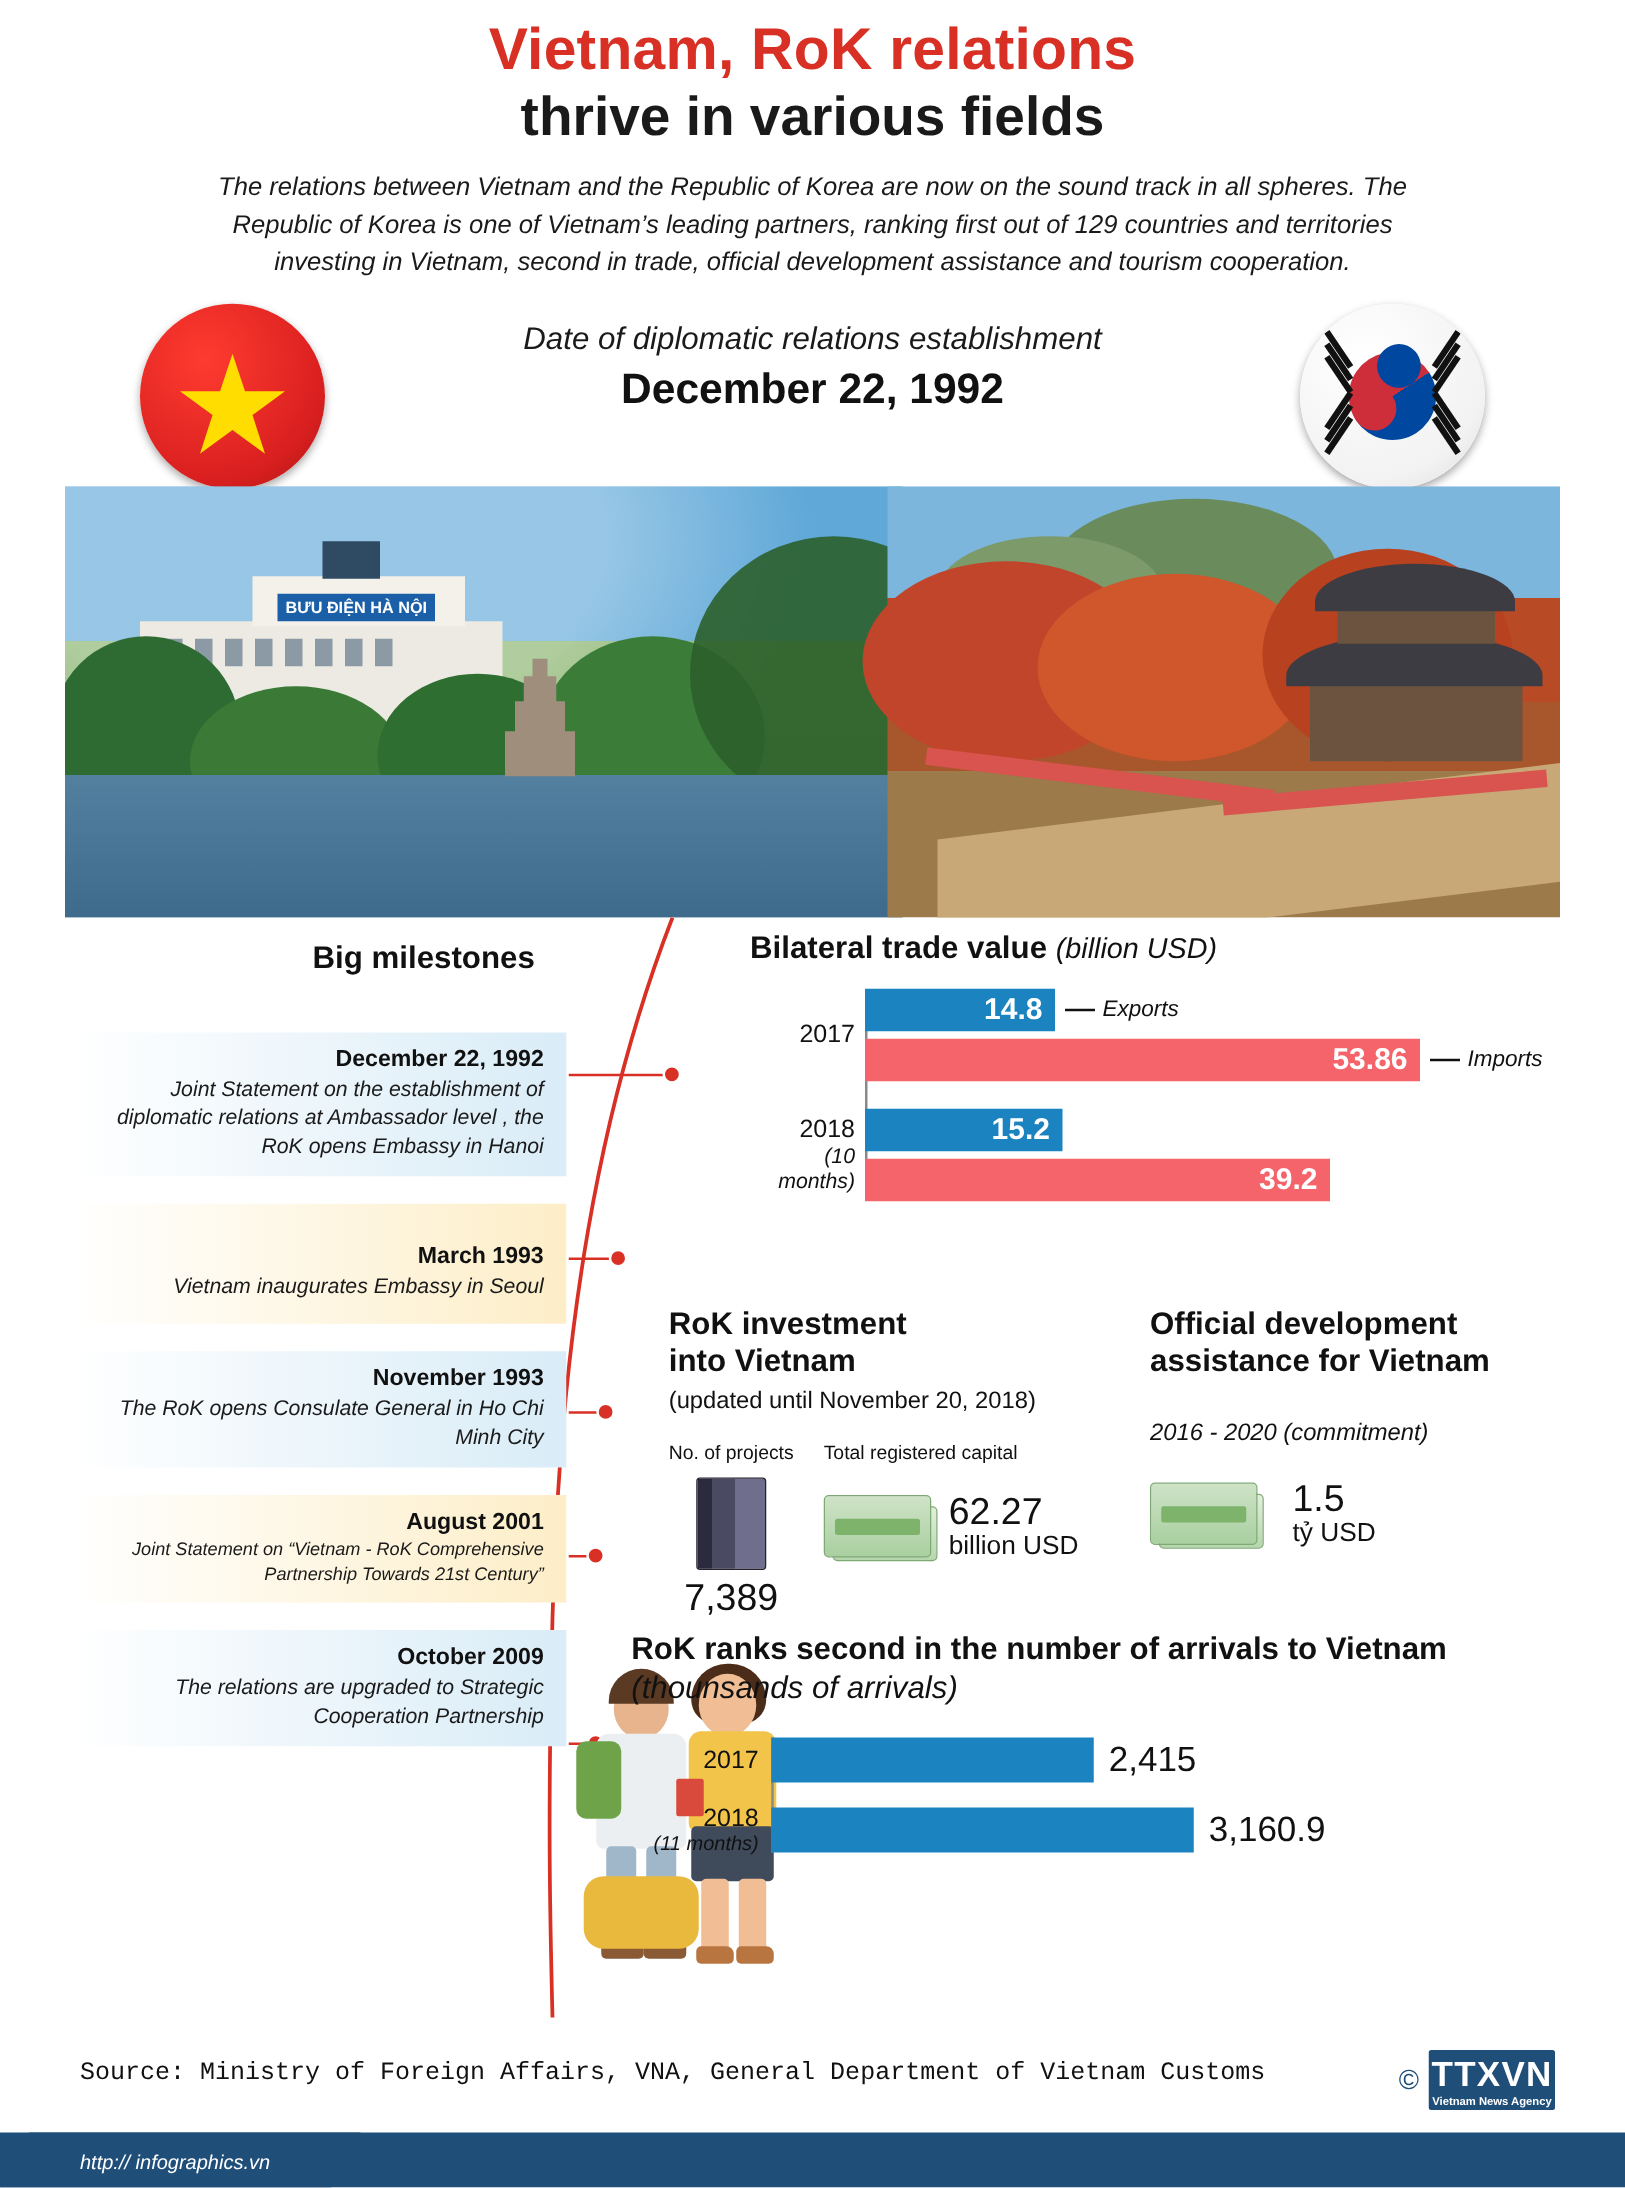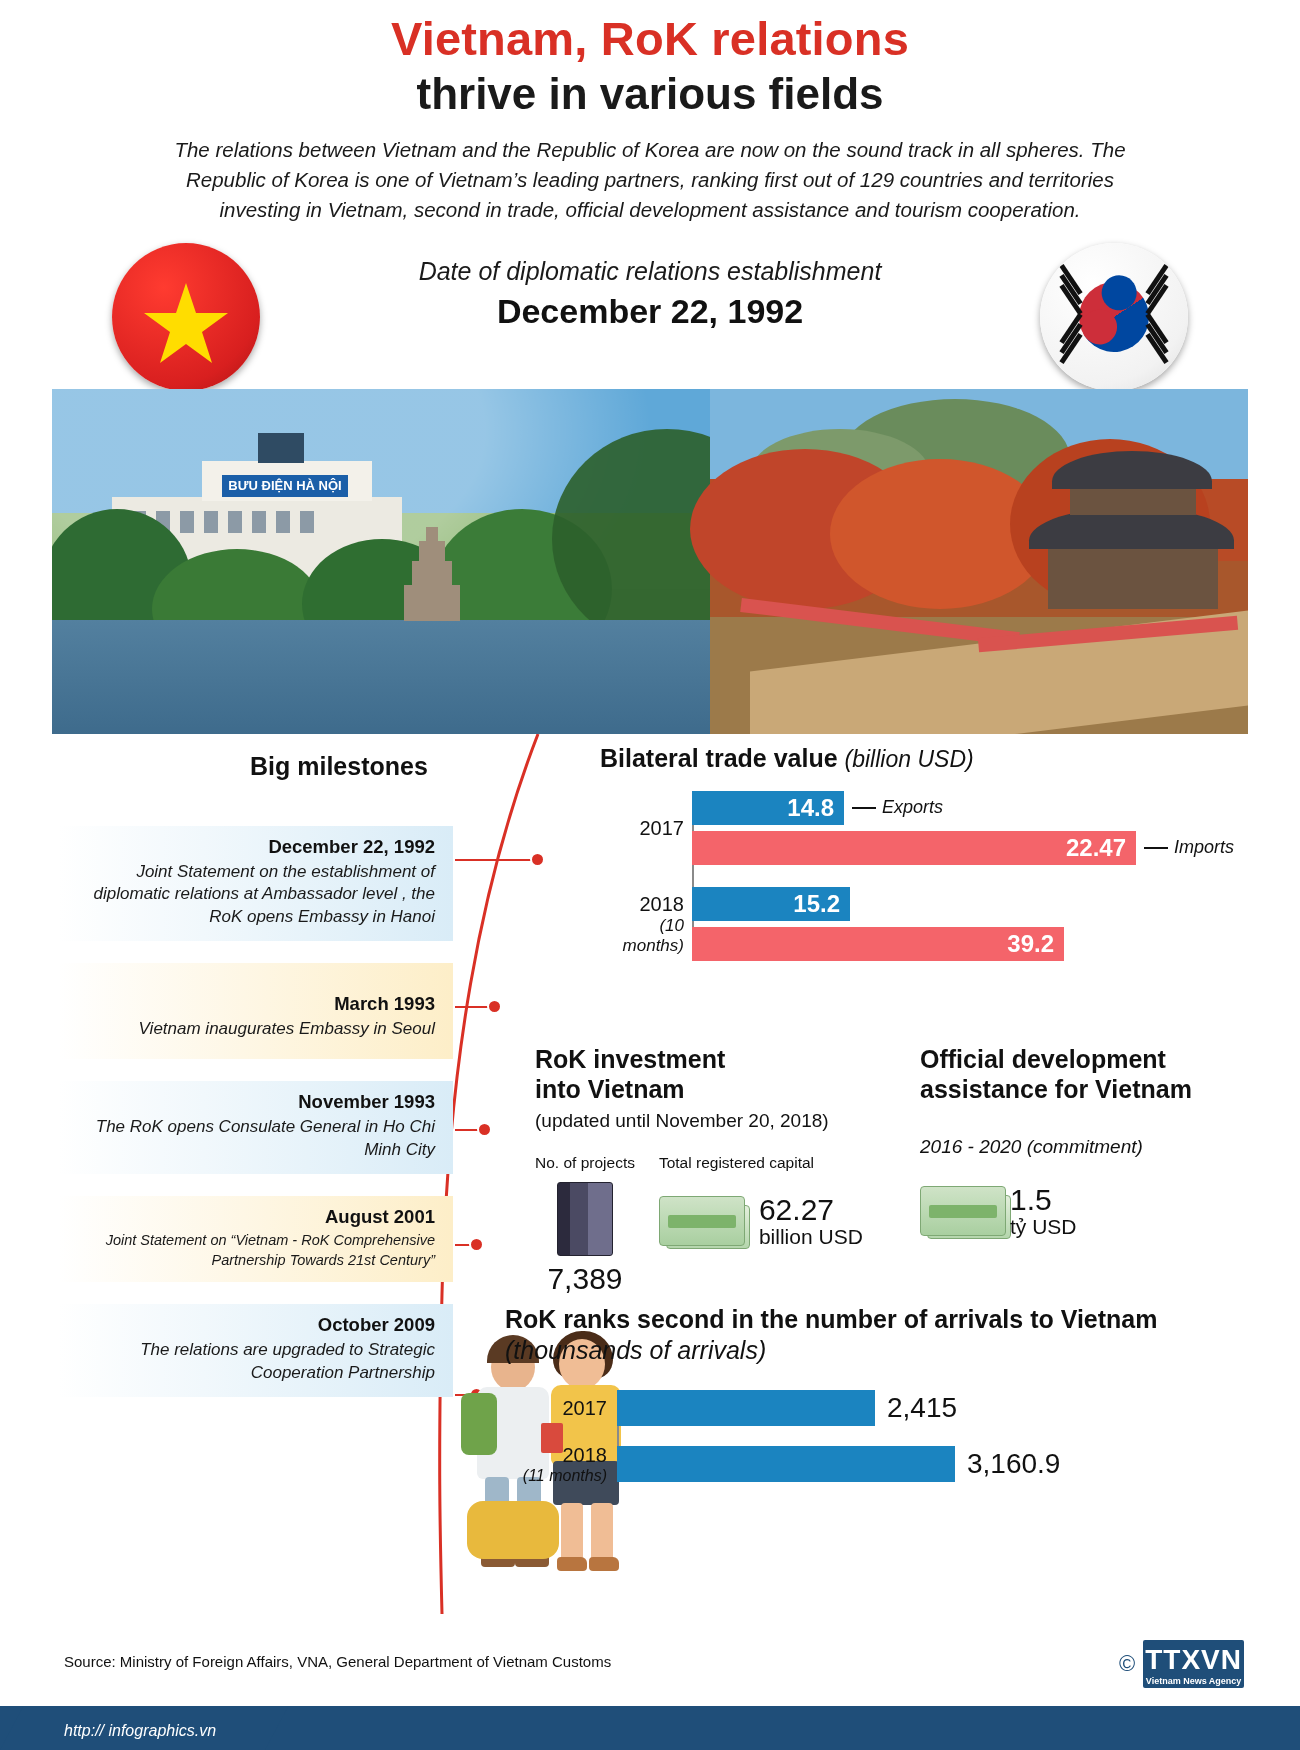--- a/index.html
+++ b/index.html
@@ -170,21 +170,21 @@
   .head { position:absolute; border-radius:50%; }
   .body { position:absolute; border-radius: 10px 10px 6px 6px; }
   .leg  { position:absolute; background:#9fb7c9; border-radius:4px; }
   .shoe { position:absolute; background:#8a5a34; border-radius:4px 6px 4px 4px; }
   .bagpack { position:absolute; background:#6fa34a; border-radius:8px; }
   .duffel { position:absolute; background:#e8b93d; border-radius: 16px; }
 
   
   .source {
     position:absolute; left: 64px; bottom: 78px;
-    font-size: 15px; color:#111; line-height:1.35;
+    font-size: 20px; color:#111; line-height:1.35;font-family:Liberation Mono, monospace;
   }
   .footer-bar {
     position:absolute; left:0; right:0; bottom:0; height: 44px;
     background:#1f4e79;
   }
   .footer-bar:after{
     content:""; position:absolute; left:0; top:0; bottom:0; width: 265px;
     background:#1f4e79; transform: skewX(-28deg); transform-origin: bottom left;
   }
   .footer-url {
@@ -342,21 +342,21 @@
     <div class="chart-rows">
       <div class="axis"></div>
 
       <div class="grp">
         <div class="grp-label">2017</div>
         <div class="bar-row">
           <div class="bar-fill bar-exp" style="width:152px;">14.8</div>
           <div class="bar-note"><span class="leader"></span><span>Exports</span></div>
         </div>
         <div class="bar-row">
-          <div class="bar-fill bar-imp" style="width:444px;">22.47</div>
+          <div class="bar-fill bar-imp" style="width:444px;">53.86</div>
           <div class="bar-note"><span class="leader"></span><span>Imports</span></div>
         </div>
       </div>
 
       <div class="grp" style="margin-top:22px;">
         <div class="grp-label">2018<span>(10 months)</span></div>
         <div class="bar-row">
           <div class="bar-fill bar-exp" style="width:158px;">15.2</div>
         </div>
         <div class="bar-row">
@@ -387,21 +387,21 @@
           </div>
         </div>
       </div>
     </div>
   </div>
 
   <div class="oda">
     <div class="blk-title">Official development</div>
     <div class="blk-title">assistance for Vietnam</div>
     <div class="blk-sub ital" style="margin-top:32px;">2016 - 2020 (commitment)</div>
-    <div style="display:flex;align-items:center;gap:4px;margin-top:26px;">
+    <div style="display:flex;align-items:center;gap:28px;margin-top:26px;">
       <div class="money stack"></div>
       <div>
         <div class="bignum">1.5</div>
         <div class="bigunit">tỷ USD</div>
       </div>
     </div>
   </div>
 
   <div class="people">
 

